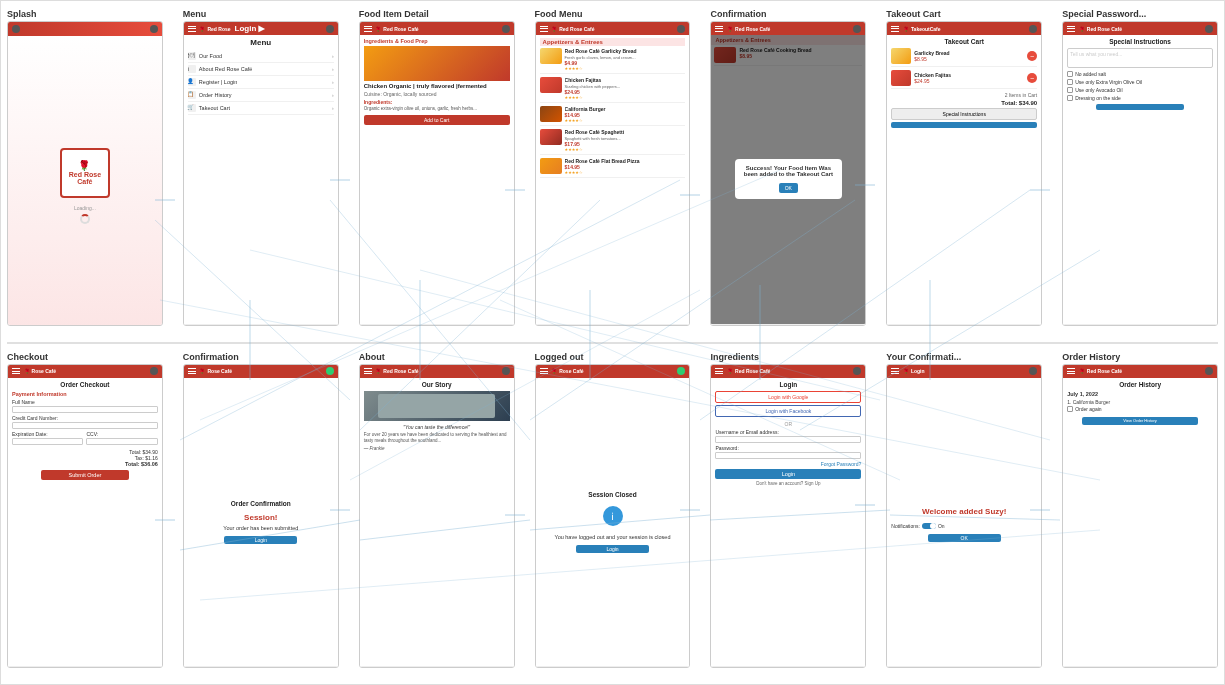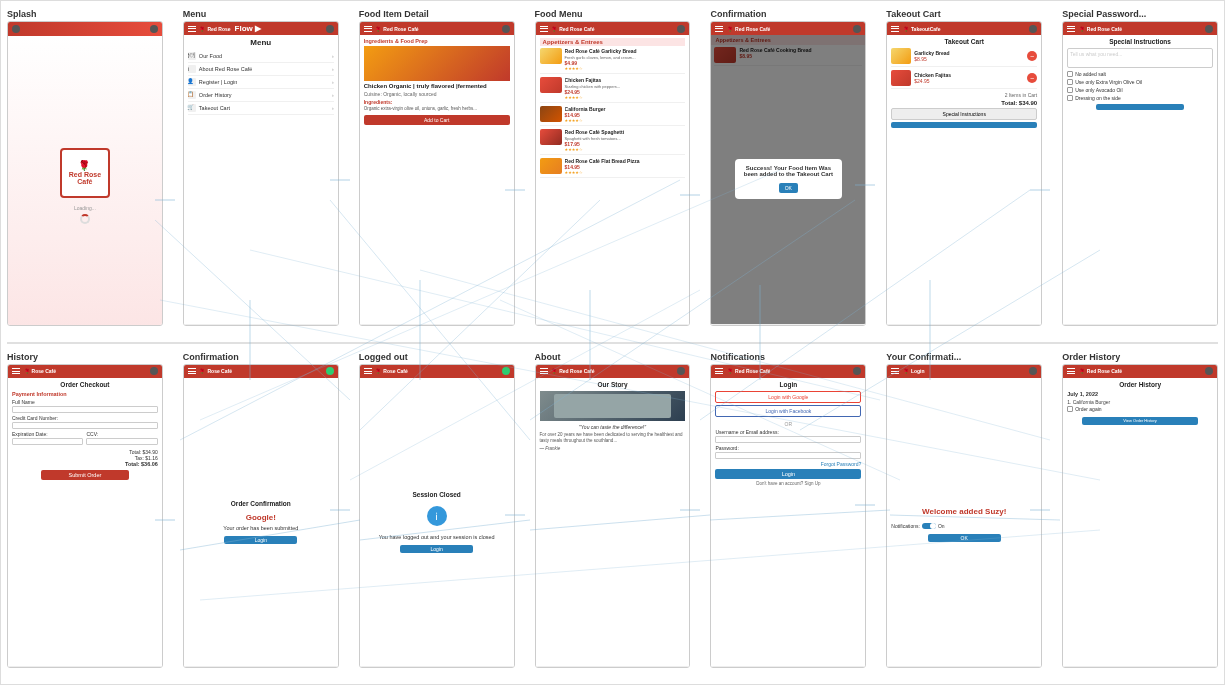--- a/index.html
+++ b/index.html
@@ -533,21 +533,21 @@
     <div class="screen-wrapper">
       <div class="screen-label">Menu</div>
       <div class="screen-frame">
         <div class="app-header">
           <div class="hamburger">
             <div class="hamburger-line"></div>
               <div class="hamburger-line"></div>
               <div class="hamburger-line"></div>
           </div>
           <div style="font-size:5px;color:#fff;font-weight:bold;">🌹 Red Rose</div>
-          <div style="font-size:8px;color:#fff;font-weight:bold;margin-left:2px;">Flow ▶</div>
+          <div style="font-size:8px;color:#fff;font-weight:bold;margin-left:2px;">Login ▶</div>
           <div class="nav-circle"></div>
         </div>
         <div class="phone-content">
           <div class="menu-title">Menu</div>
           <div class="menu-item-row">
             <div class="menu-item-icon">🍽</div>
             <span class="menu-item-text">Our Food</span>
             <span class="menu-item-arrow">›</span>
           </div>
           <div class="menu-item-row">
@@ -790,21 +790,21 @@
       </div>
     </div>
 
   </div>
 
   <div class="row-divider"></div>
 
   <div class="screens-row" id="bottom-row">
 
     <div class="screen-wrapper">
-      <div class="screen-label">History</div>
+      <div class="screen-label">Checkout</div>
       <div class="screen-frame">
         <div class="app-header">
           <div class="hamburger">
             <div class="hamburger-line"></div>
               <div class="hamburger-line"></div>
               <div class="hamburger-line"></div>
           </div>
           <div style="font-size:5px;color:#fff;font-weight:bold;">🌹 Rose Café</div>
           <div class="nav-circle"></div>
         </div>
@@ -844,25 +844,54 @@
           <div class="hamburger">
             <div class="hamburger-line"></div>
               <div class="hamburger-line"></div>
               <div class="hamburger-line"></div>
           </div>
           <div style="font-size:5px;color:#fff;font-weight:bold;">🌹 Rose Café</div>
           <div style="width:8px;height:8px;border-radius:50%;background:#2ecc71;margin-left:auto;"></div>
         </div>
         <div class="phone-content" style="display:flex;flex-direction:column;align-items:center;justify-content:center;">
           <div class="section-title">Order Confirmation</div>
-          <div class="awesome-title">Google!</div>
+          <div class="awesome-title">Session!</div>
           <div class="awesome-text">Your order has been submitted</div>
           <div style="background:#2980b9;height:8px;border-radius:2px;width:50%;margin-top:5px;display:flex;align-items:center;justify-content:center;">
             <span style="font-size:5px;color:#fff;">Login</span>
           </div>
+        </div>
+        <div class="bottom-nav">
+          
+        </div>
+      </div>
+    </div>
+
+    <div class="screen-wrapper">
+      <div class="screen-label">About</div>
+      <div class="screen-frame">
+        <div class="app-header">
+          <div class="hamburger">
+            <div class="hamburger-line"></div>
+              <div class="hamburger-line"></div>
+              <div class="hamburger-line"></div>
+          </div>
+          <div style="font-size:5px;color:#fff;font-weight:bold;">🌹 Red Rose Café</div>
+          <div class="nav-circle"></div>
+        </div>
+        <div class="phone-content">
+          <div class="section-title">Our Story</div>
+          <div class="about-img">
+            <div style="width:100%;height:100%;background:linear-gradient(135deg,#7f8c8d,#2c3e50);display:flex;align-items:center;justify-content:center;">
+              <div style="width:80%;height:80%;background:#95a5a6;border-radius:2px;"></div>
+            </div>
+          </div>
+          <div class="about-quote">"You can taste the difference!"</div>
+          <div class="about-text">For over 20 years we have been dedicated to serving the healthiest and tasty meals throughout the southland...</div>
+          <div style="font-size:4.5px;font-style:italic;color:#555;margin-top:2px;">— Frankie</div>
         </div>
         <div class="bottom-nav">
           
         </div>
       </div>
     </div>
 
     <div class="screen-wrapper">
       <div class="screen-label">Logged out</div>
       <div class="screen-frame">
@@ -883,50 +912,21 @@
             <span style="font-size:5px;color:#fff;">Login</span>
           </div>
         </div>
         <div class="bottom-nav">
           
         </div>
       </div>
     </div>
 
     <div class="screen-wrapper">
-      <div class="screen-label">About</div>
-      <div class="screen-frame">
-        <div class="app-header">
-          <div class="hamburger">
-            <div class="hamburger-line"></div>
-              <div class="hamburger-line"></div>
-              <div class="hamburger-line"></div>
-          </div>
-          <div style="font-size:5px;color:#fff;font-weight:bold;">🌹 Red Rose Café</div>
-          <div class="nav-circle"></div>
-        </div>
-        <div class="phone-content">
-          <div class="section-title">Our Story</div>
-          <div class="about-img">
-            <div style="width:100%;height:100%;background:linear-gradient(135deg,#7f8c8d,#2c3e50);display:flex;align-items:center;justify-content:center;">
-              <div style="width:80%;height:80%;background:#95a5a6;border-radius:2px;"></div>
-            </div>
-          </div>
-          <div class="about-quote">"You can taste the difference!"</div>
-          <div class="about-text">For over 20 years we have been dedicated to serving the healthiest and tasty meals throughout the southland...</div>
-          <div style="font-size:4.5px;font-style:italic;color:#555;margin-top:2px;">— Frankie</div>
-        </div>
-        <div class="bottom-nav">
-          
-        </div>
-      </div>
-    </div>
-
-    <div class="screen-wrapper">
-      <div class="screen-label">Notifications</div>
+      <div class="screen-label">Ingredients</div>
       <div class="screen-frame">
         <div class="app-header">
           <div class="hamburger">
             <div class="hamburger-line"></div>
               <div class="hamburger-line"></div>
               <div class="hamburger-line"></div>
           </div>
           <div style="font-size:5px;color:#fff;font-weight:bold;">🌹 Red Rose Café</div>
           <div class="nav-circle"></div>
         </div>

